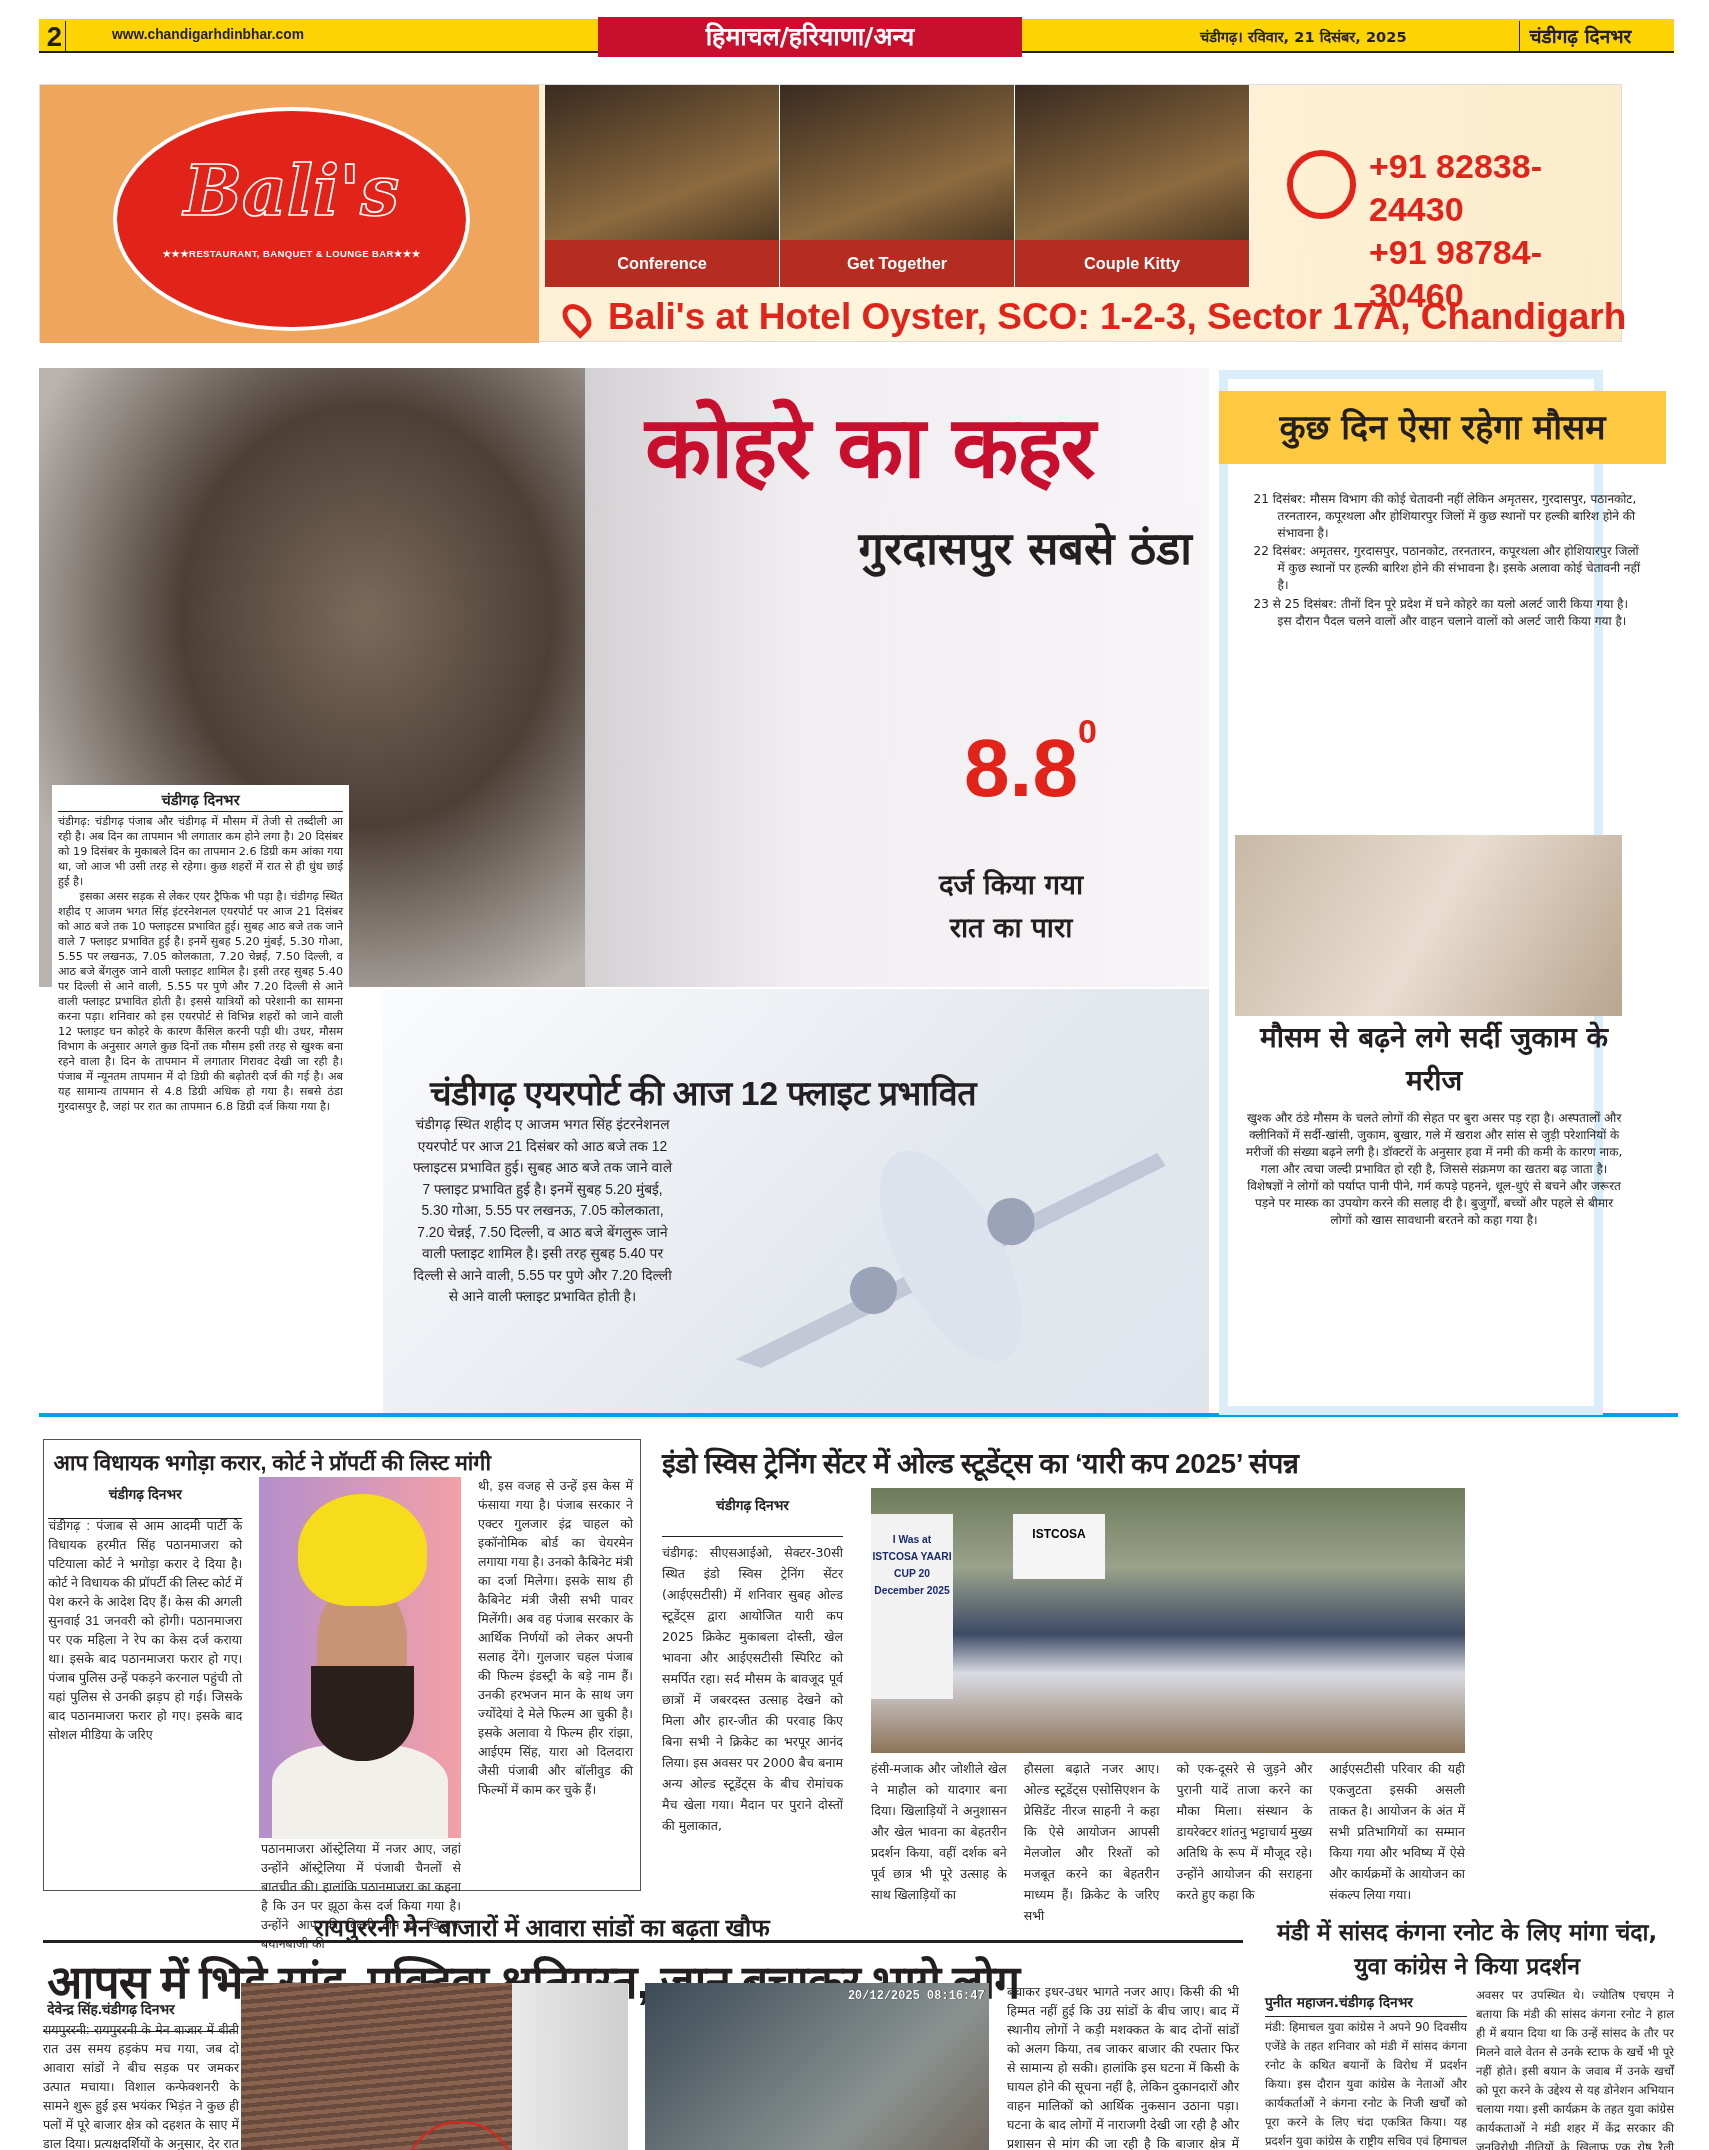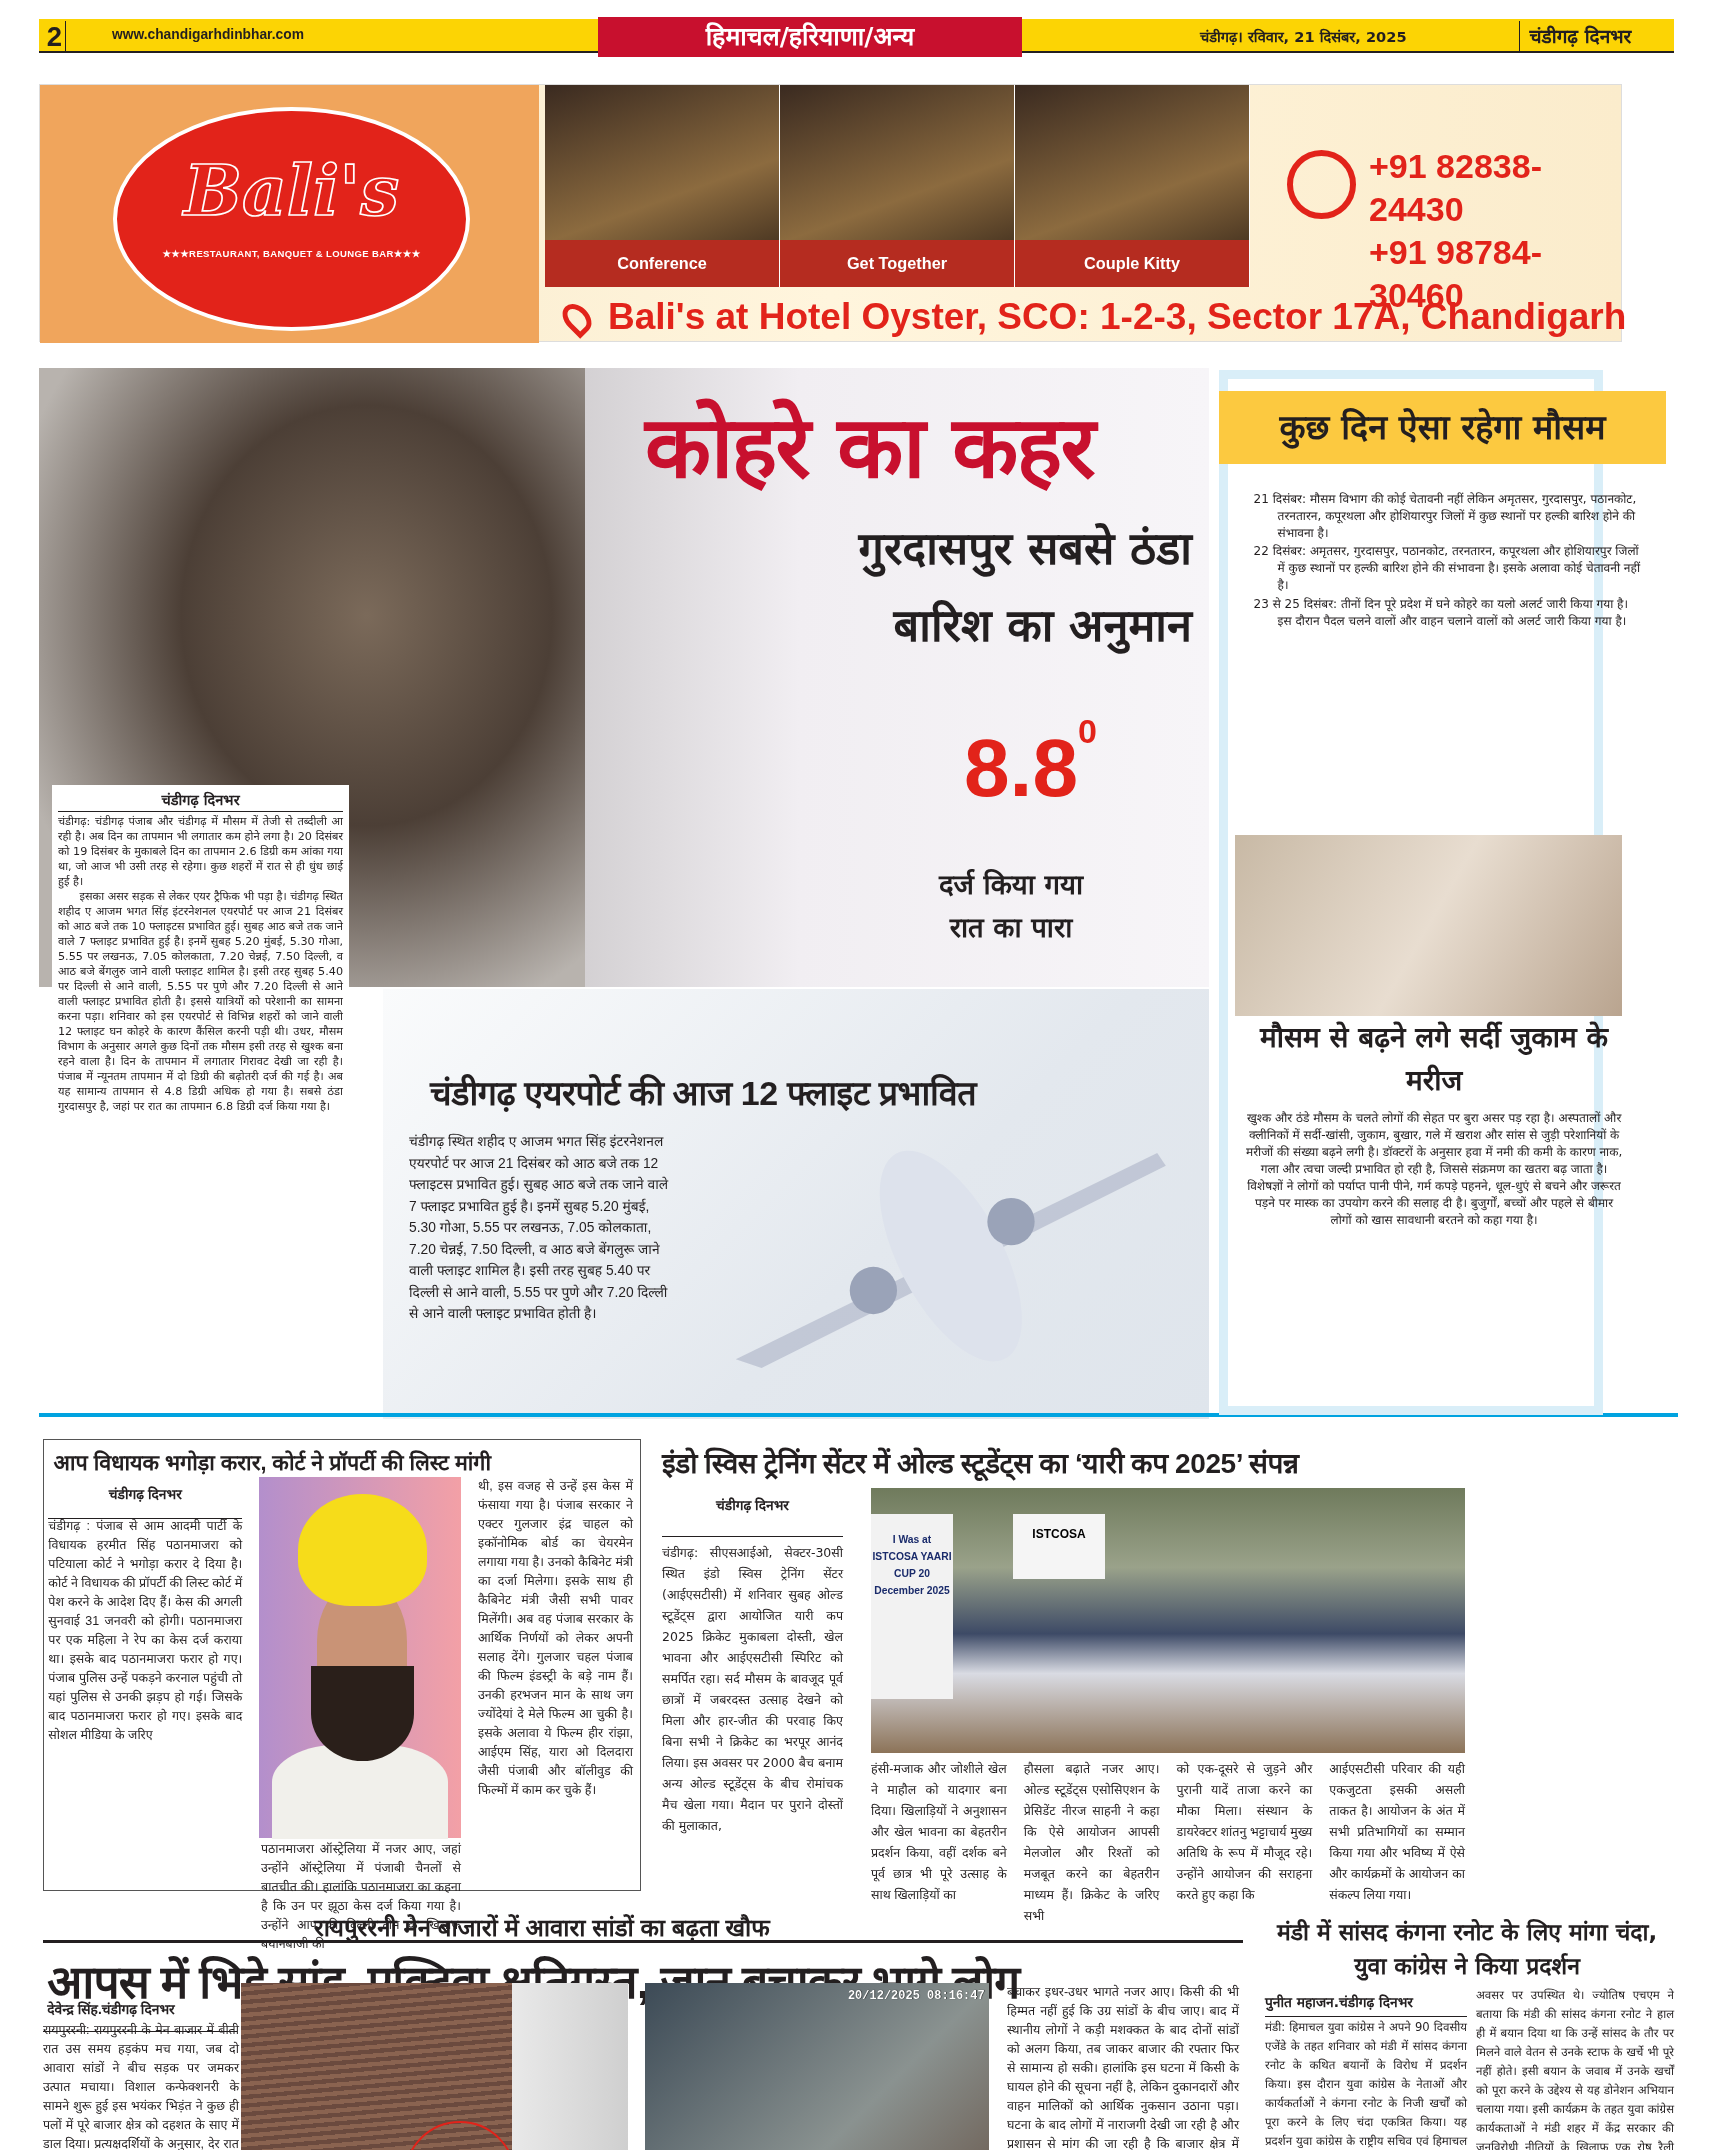--- a/index.html
+++ b/index.html
@@ -33,21 +33,21 @@
 #lead .temp{position:absolute;left:925px;top:353px;font:bold 82px "Liberation Sans",sans-serif;color:#e2231a}
 #lead .temp sup{font-size:34px;vertical-align:top;position:relative;top:-8.6px}
 #lead .cap{position:absolute;left:817px;top:495px;width:310px;text-align:center;font:bold 27.5px "DejaVu Sans",sans-serif;line-height:43px}
 #leadtext{left:52px;top:785px;width:297px;height:624px;background:#fff;padding:4.3px 6px}
 #leadtext .by{text-align:center;font:bold 14.6px "DejaVu Sans",sans-serif;border-bottom:1.3px solid #231f20;padding-bottom:1.7px;margin-bottom:1.7px}
 #leadtext p{font:11.2px "DejaVu Sans",sans-serif;line-height:15px;text-align:justify}
 #leadtext p.ind{text-indent:21.5px}
 
 #air{left:383px;top:989px;width:826px;height:430px;background:linear-gradient(135deg,#fafbfc,#e3e8ee 60%,#dfe5ec)}
 #air .h{position:absolute;left:47px;top:80px;font:bold 34px "Liberation Sans",sans-serif;letter-spacing:-0.4px}
-#air .t{position:absolute;left:26px;top:142px;width:267px;text-align:left;font:13.8px "Liberation Sans",sans-serif;line-height:21.5px}
+#air .t{position:absolute;left:26px;top:125px;width:267px;text-align:center;font:13.8px "Liberation Sans",sans-serif;line-height:21.5px}
 #air .plane{position:absolute;left:327px;top:138px;width:473px;height:241px}
 #blueline{left:39px;top:1413px;width:1639px;height:4.3px;background:#00a3e0}
 
 #wbox{left:1219px;top:370px;width:384px;height:1045px;background:#d9eef8;padding:8.6px}
 #wbox .inner{background:#fff;height:100%;position:relative}
 #wbox .band{position:absolute;left:-8.6px;top:12px;width:447px;height:73px;background:#fcc940;font:bold 34px "DejaVu Sans",sans-serif;text-align:center;line-height:73px}
 #wbox .items{position:absolute;left:26px;top:112px;width:387px}
 #wbox .items p{font:12px "DejaVu Sans",sans-serif;line-height:17px;padding-left:24px;text-indent:-24px;margin-bottom:1.7px}
 #wbox .sick{position:absolute;left:7.7px;top:456px;width:387px;height:181px;background:linear-gradient(120deg,#c8b9a5,#e8ddd0 50%,#b9a48f)}
 #wbox .h3{position:absolute;left:0;top:637px;width:413px;text-align:center;font:bold 28px "DejaVu Sans",sans-serif;line-height:43px}
@@ -130,21 +130,20 @@
   </div>
   <div class="pin"></div>
   <div class="addr">Bali's at Hotel Oyster, SCO: 1-2-3, Sector 17A, Chandigarh</div>
 </div>
 
 <div id="lead" class="abs">
   <div class="photo"></div>
   <div class="h1">कोहरे का कहर</div>
   <div class="h2">
     <div>गुरदासपुर सबसे ठंडा</div>
-    <div>बारिश का अनुमान</div>
   </div>
   <div class="temp"><span>8.8</span><sup>0</sup></div>
   <div class="cap">
     <div>दर्ज किया गया</div>
     <div>रात का पारा</div>
   </div>
 </div>
 <div id="leadtext" class="abs">
   <div class="by">चंडीगढ़ दिनभर</div>
   <p>चंडीगढ़: चंडीगढ़ पंजाब और चंडीगढ़ में मौसम में तेजी से तब्दीली आ रही है। अब दिन का तापमान भी लगातार कम होने लगा है। 20 दिसंबर को 19 दिसंबर के मुकाबले दिन का तापमान 2.6 डिग्री कम आंका गया था, जो आज भी उसी तरह से रहेगा। कुछ शहरों में रात से ही धुंध छाई हुई है।</p>

